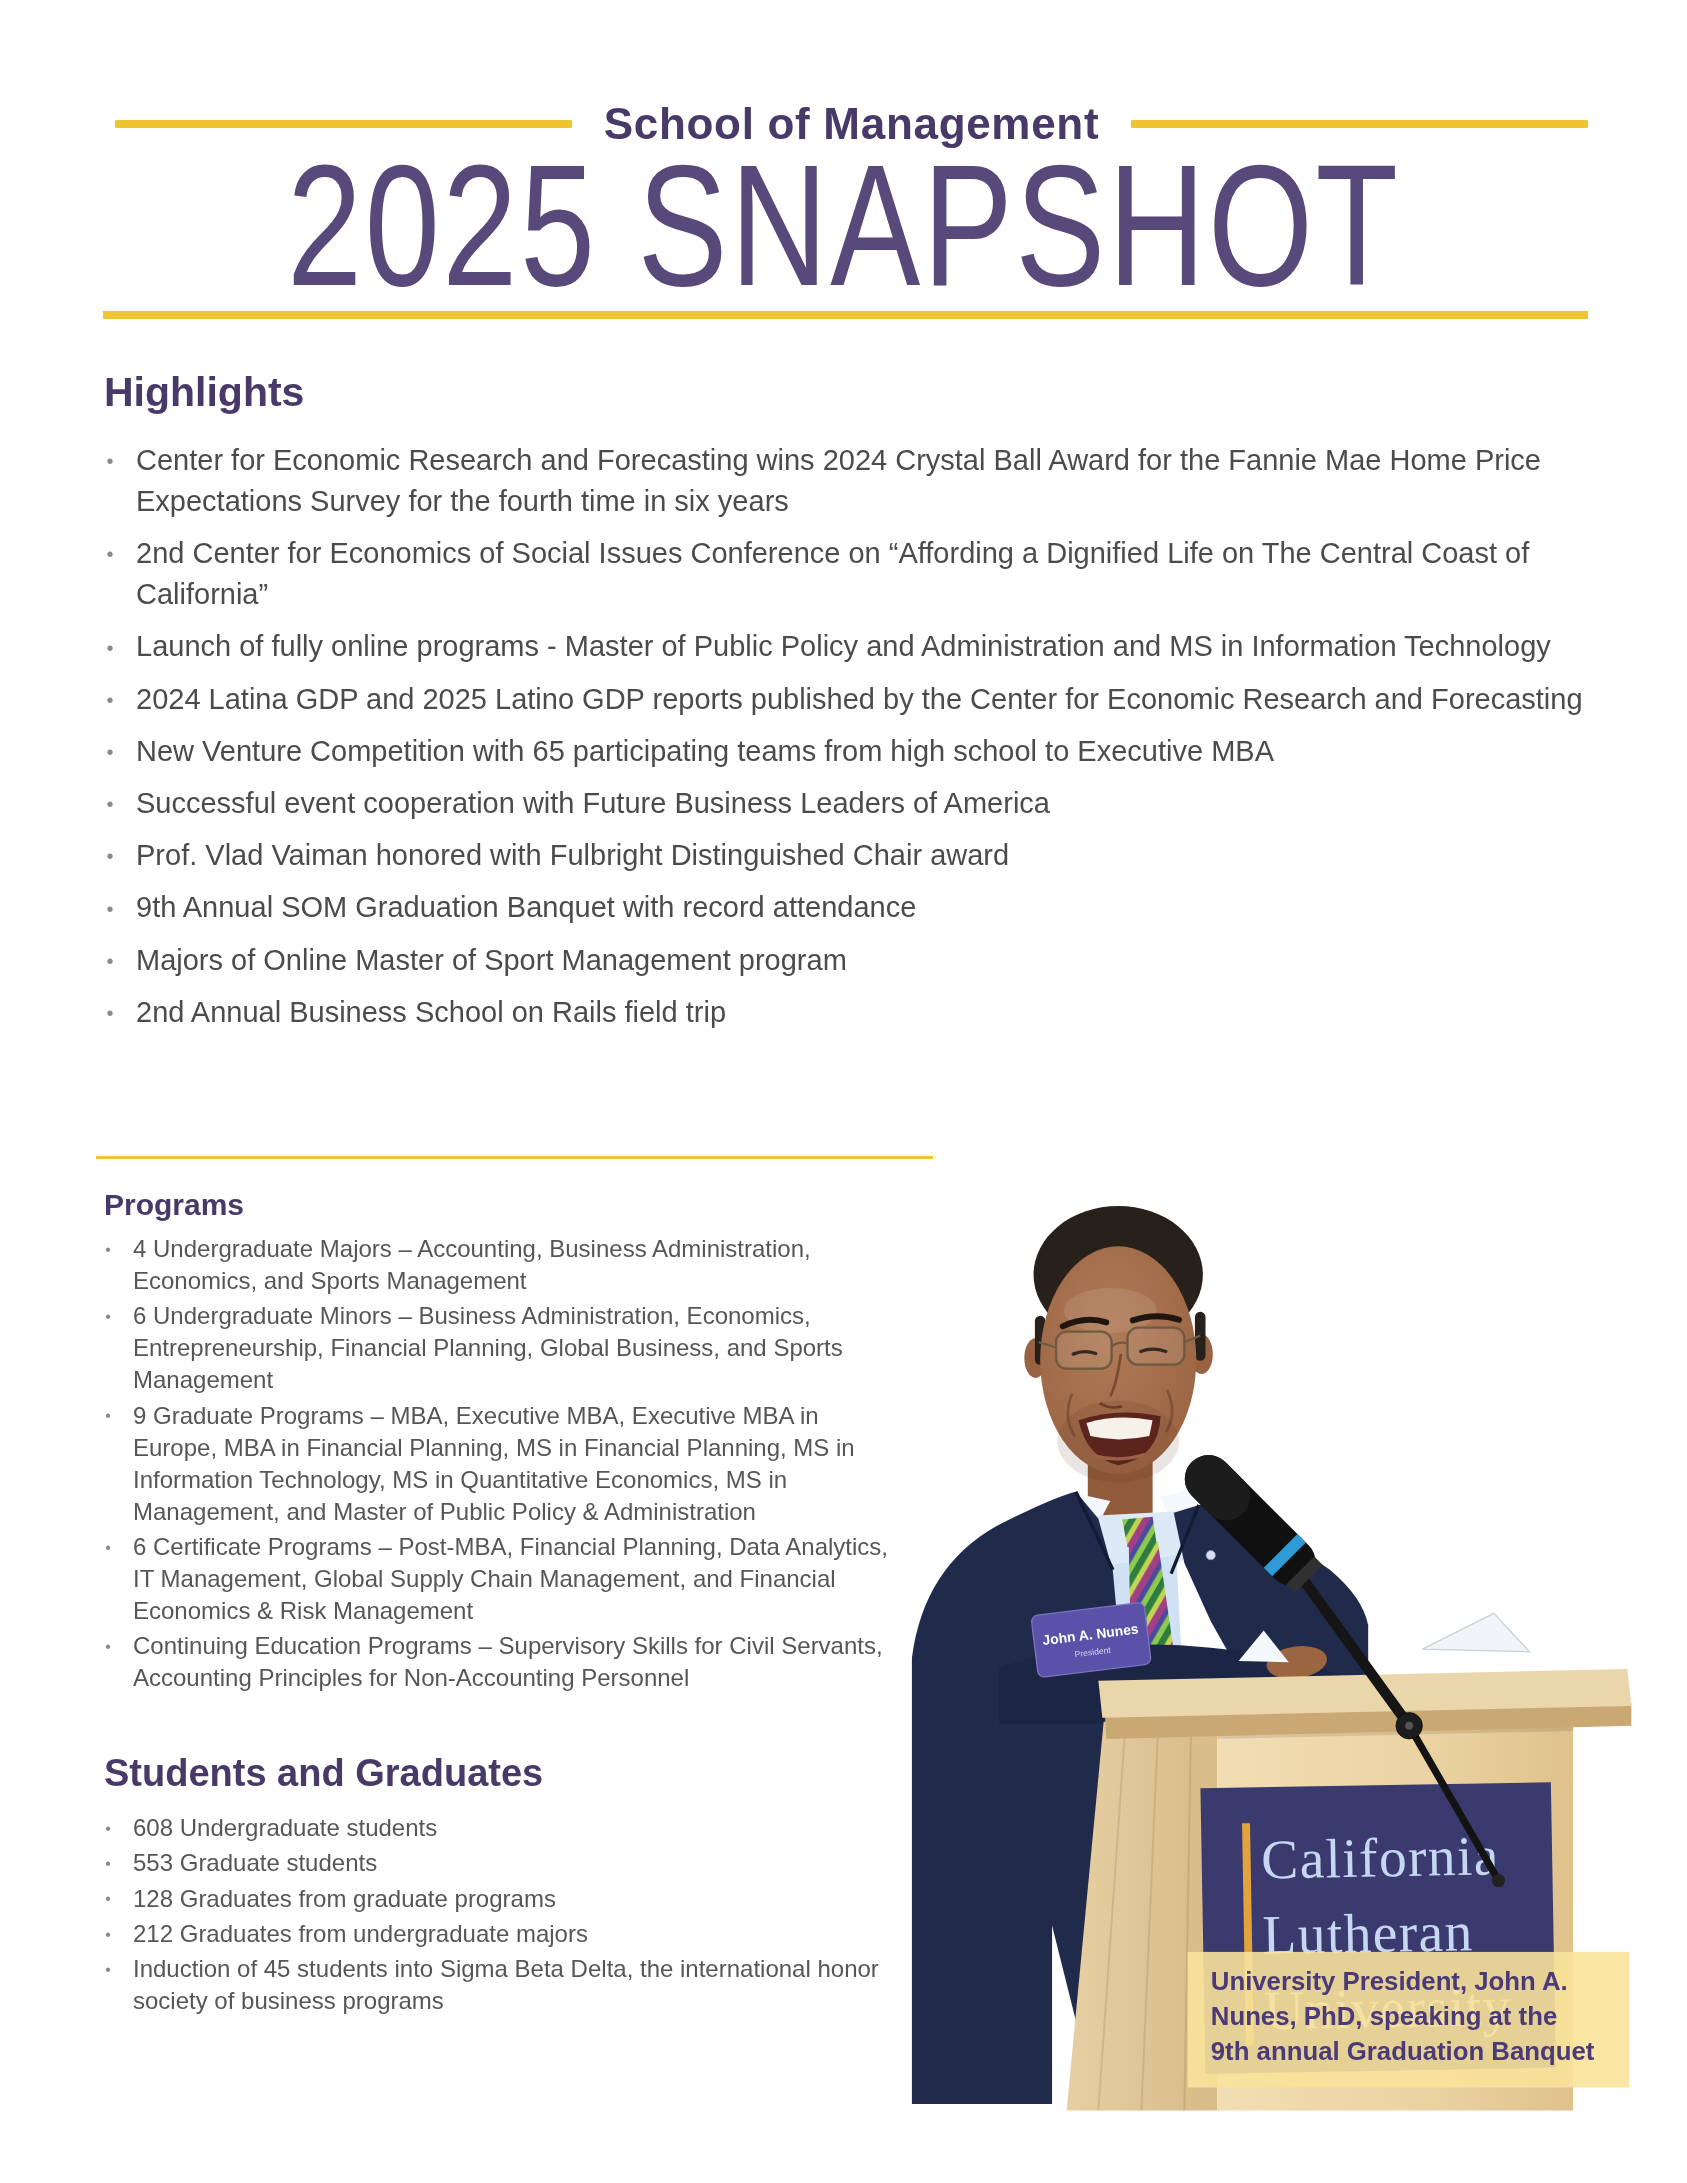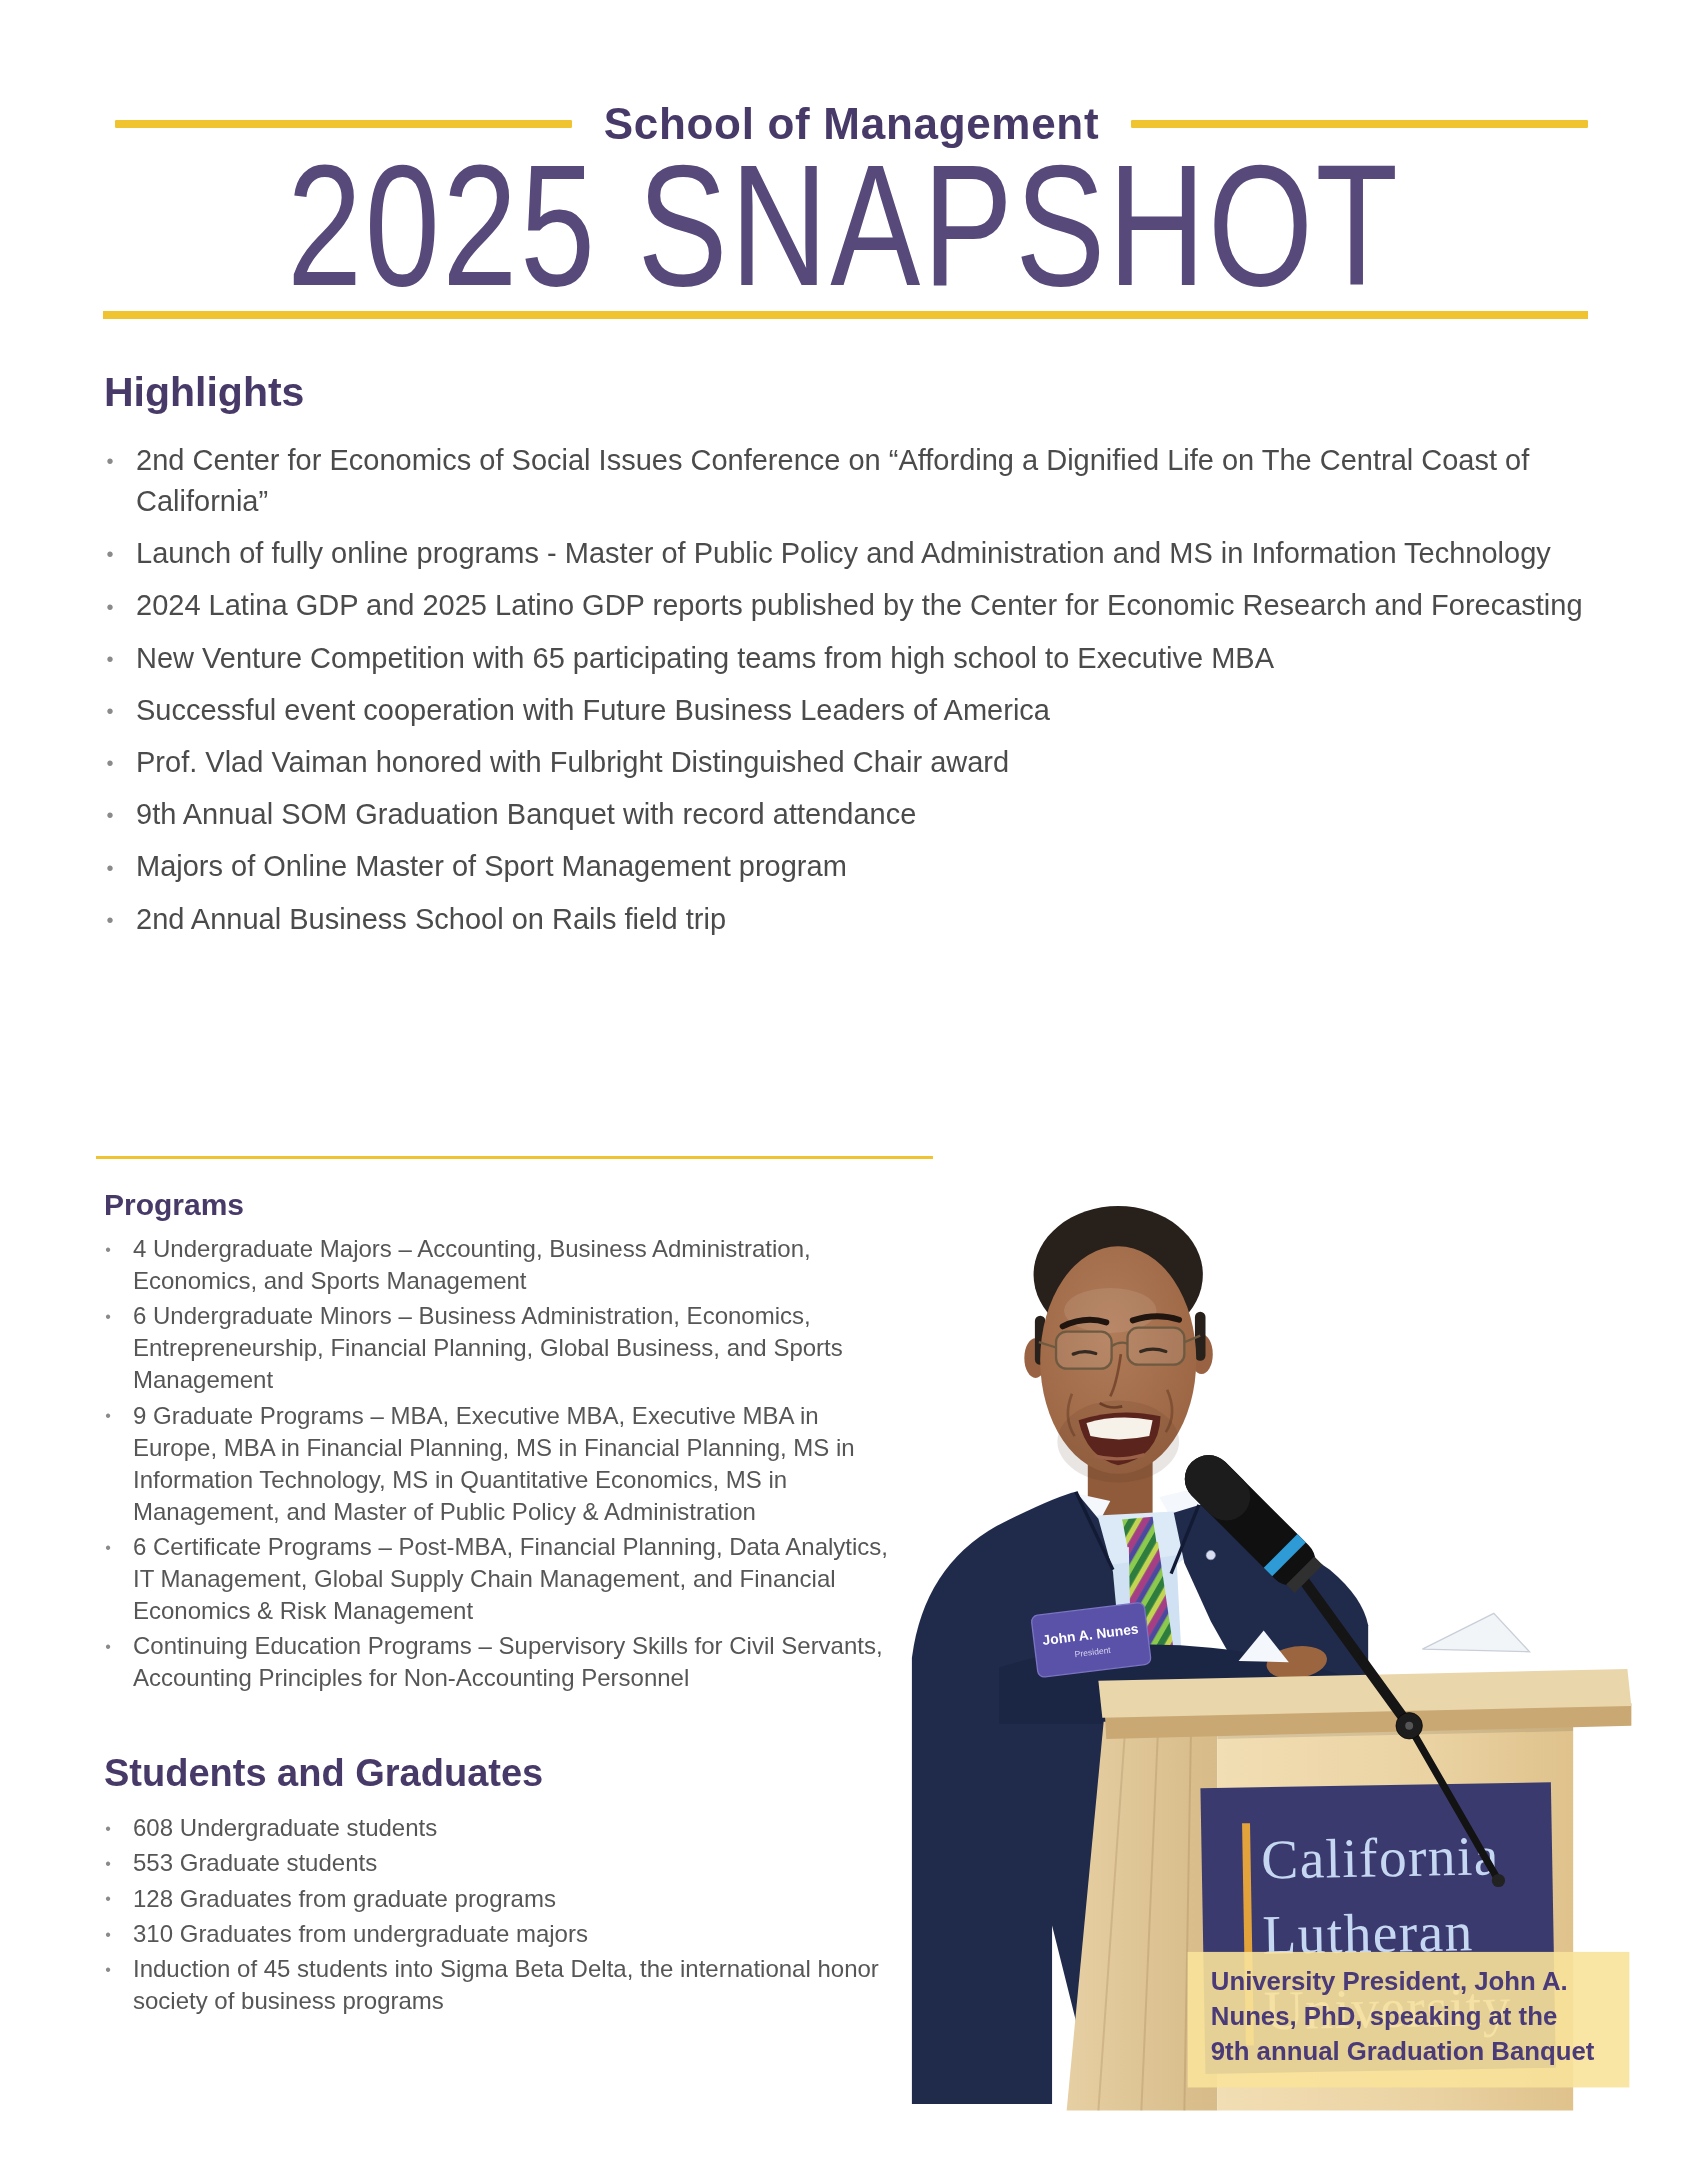--- a/index.html
+++ b/index.html
@@ -65,20 +65,21 @@
   <div class="big-title">
     <span>2025 SNAPSHOT</span>
   </div>
   <div class="top-rule"></div>
 </header>
 
 <section class="sec sec-highlights">
   <h2>Highlights</h2>
   <ul>
 
+      <li class="dot"><span>Center for Economic Research and Forecasting wins 2024 Crystal Ball Award for the Fannie Mae Home Price Expectations Survey for the fourth time in six years</span></li>
 
       <li class="dot"><span>2nd Center for Economics of Social Issues Conference on “Affording a Dignified Life on The Central Coast of California”</span></li>
 
       <li class="dot"><span>Launch of fully online programs - Master of Public Policy and Administration and MS in Information Technology</span></li>
 
       <li class="dot"><span>2024 Latina GDP and 2025 Latino GDP reports published by the Center for Economic Research and Forecasting</span></li>
 
       <li class="dot"><span>New Venture Competition with 65 participating teams from high school to Executive MBA</span></li>
 
       <li class="dot"><span>Successful event cooperation with Future Business Leaders of America</span></li>
@@ -114,21 +115,21 @@
 <section class="sec sec-students">
   <h2>Students and Graduates</h2>
   <ul>
 
       <li class="dot"><span>608 Undergraduate students</span></li>
 
       <li class="dot"><span>553 Graduate students</span></li>
 
       <li class="dot"><span>128 Graduates from graduate programs</span></li>
 
-      <li class="dot"><span>310 Graduates from undergraduate majors</span></li>
+      <li class="dot"><span>212 Graduates from undergraduate majors</span></li>
 
       <li class="dot"><span>Induction of 45 students into Sigma Beta Delta, the international honor society of business programs</span></li>
     </ul>
 </section>
 
 <div class="photo">
 <svg viewBox="0 0 1110 1440" xmlns="http://www.w3.org/2000/svg">
   <defs>
     <linearGradient id="woodFront" x1="0" y1="0" x2="1" y2="0">
       <stop offset="0" stop-color="#F2DEB4"></stop>

